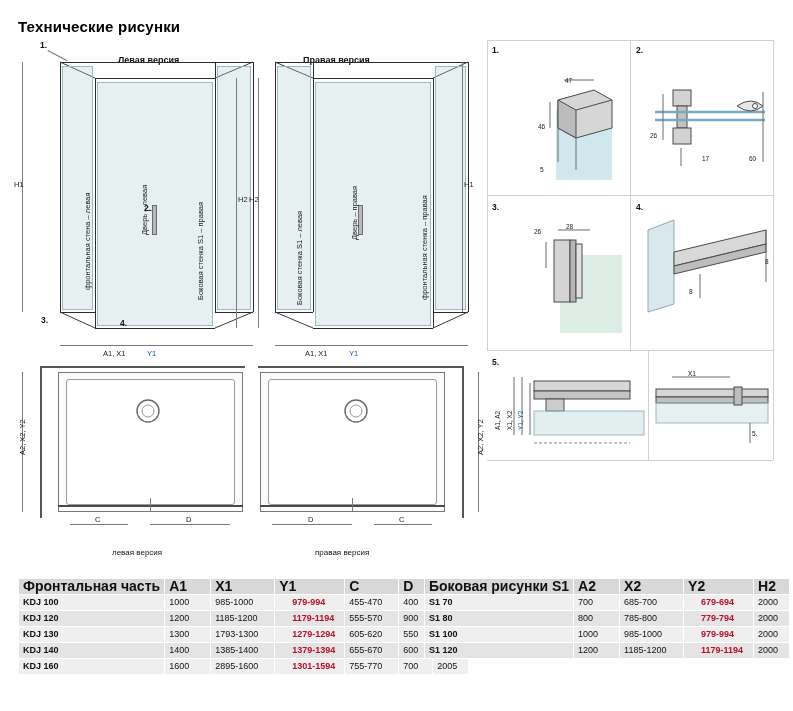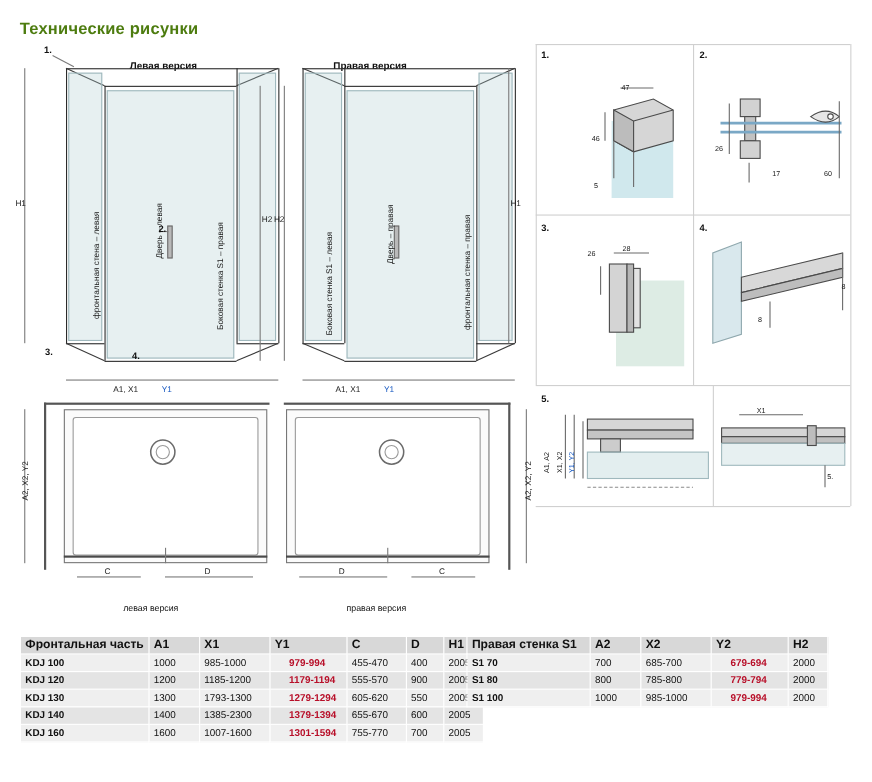--- a/index.html
+++ b/index.html
@@ -11,21 +11,21 @@
     color: #1a1a1a;
     overflow: hidden;
   }
   .page { position: relative; width: 793px; height: 711px; }
 
   .page-title {
     position: absolute;
     left: 18px; top: 18px;
     font-size: 15px;
     font-weight: bold;
-    color: #4d7c0f;
+    color: #000000;
     letter-spacing: .2px;
   }
 
   
   .ln { position: absolute; background: #3a3a3a; }
   .ln.h { height: 1px; }
   .ln.v { width: 1px; }
   .ln.thick { background: #2b2b2b; }
   .ln.thin { background: #7a7a7a; }
   .glass {
@@ -75,21 +75,21 @@
     border: 1px solid #ffffff;
     padding: 1px 4px;
     text-align: left;
     height: 15px;
     line-height: 13px;
     white-space: nowrap;
   }
   .tbl thead th {
     background: #d8d8d8;
     font-weight: bold;
-    font-size: 11px;
+    font-size: 14px;
   }
   .tbl tbody tr:nth-child(odd) td { background: #efefef; }
   .tbl tbody tr:nth-child(even) td { background: #e4e4e4; }
   .tbl td.name { font-weight: bold; }
   .tbl td.y { color: #b8102a; font-weight: bold; padding-left: 17px; }
   .tbl th.y { color: #111; }
   .col-a { width: 112px; }
   .col-b { width: 46px; }
   .col-c { width: 64px; }
   .col-d { width: 70px; }
@@ -372,42 +372,42 @@
         <td>1300</td>
         <td>1793-1300</td>
         <td class="y">1279-1294</td>
         <td>605-620</td>
         <td>550</td>
         <td>2005</td>
       </tr>
       <tr>
         <td class="name">KDJ 140</td>
         <td>1400</td>
-        <td>1385-2300</td>
+        <td>1385-1400</td>
         <td class="y">1379-1394</td>
         <td>655-670</td>
         <td>600</td>
         <td>2005</td>
       </tr>
       <tr>
         <td class="name">KDJ 160</td>
         <td>1600</td>
-        <td>1007-1600</td>
+        <td>2895-1600</td>
         <td class="y">1301-1594</td>
         <td>755-770</td>
         <td>700</td>
         <td>2005</td>
       </tr>
     </tbody>
   </table>
 
   <table class="tbl" style="left:424px; top:578px;">
     <thead>
       <tr>
-        <th class="col-a">Правая стенка S1</th>
+        <th class="col-a">Боковая рисунки S1</th>
         <th class="col-b">A2</th>
         <th class="col-c">X2</th>
         <th class="col-d y">Y2</th>
         <th class="col-g">H2</th>
       </tr>
     </thead>
     <tbody>
       <tr>
         <td class="name">S1 70</td>
         <td>700</td>
@@ -422,16 +422,23 @@
         <td class="y">779-794</td>
         <td>2000</td>
       </tr>
       <tr>
         <td class="name">S1 100</td>
         <td>1000</td>
         <td>985-1000</td>
         <td class="y">979-994</td>
         <td>2000</td>
       </tr>
+      <tr>
+        <td class="name">S1 120</td>
+        <td>1200</td>
+        <td>1185-1200</td>
+        <td class="y">1179-1194</td>
+        <td>2000</td>
+      </tr>
     </tbody>
   </table>
 
 </div>
 
 </body></html>

